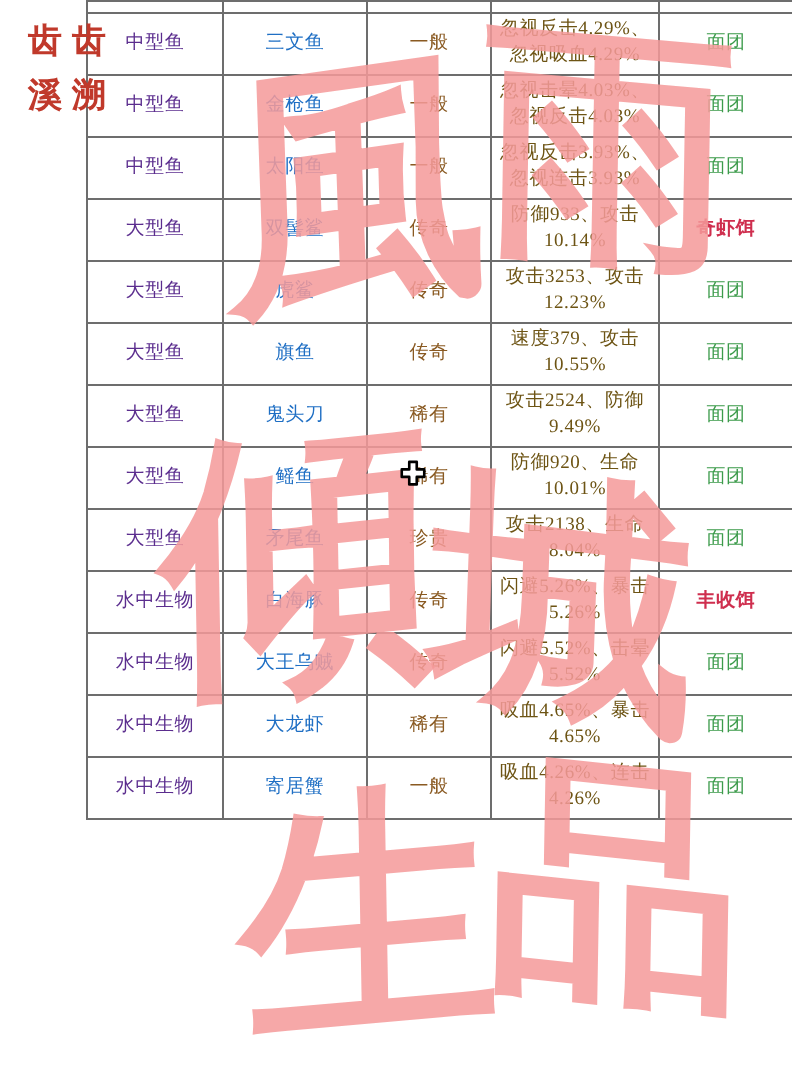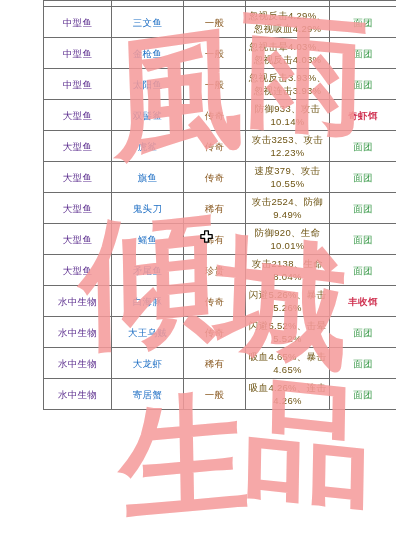--- a/index.html
+++ b/index.html
@@ -48,21 +48,21 @@
     position: absolute;
     left: 43px;
     top: 0px;
     width: 353px;
     height: 537px;
   }
   table.fish {
     border-collapse: collapse;
     width: 353px;
     table-layout: fixed;
-    font-family: Liberation Sans, sans-serif;
+    font-family: Liberation Serif, serif;
   }
   table.fish td {
     border: 1px solid #6d6d6d;
     text-align: center;
     vertical-align: middle;
     padding: 2px 1px;
     font-size: 9.5px;
     line-height: 13px;
     background: #ffffff;
     letter-spacing: 0.3px;
@@ -122,20 +122,24 @@
     height: 15px;
     z-index: 20;
     pointer-events: none;
   }
 </style>
 </head>
 <body>
 
 <div id="page">
 
+  <div class="seal">
+    <span>齿齿</span>
+    <span>溪溯</span>
+  </div>
 
   <div class="tablewrap">
     <table class="fish">
       <colgroup>
         <col class="c-type">
           <col class="c-name">
           <col class="c-rare">
           <col class="c-stat">
           <col class="c-bait">
       </colgroup>

